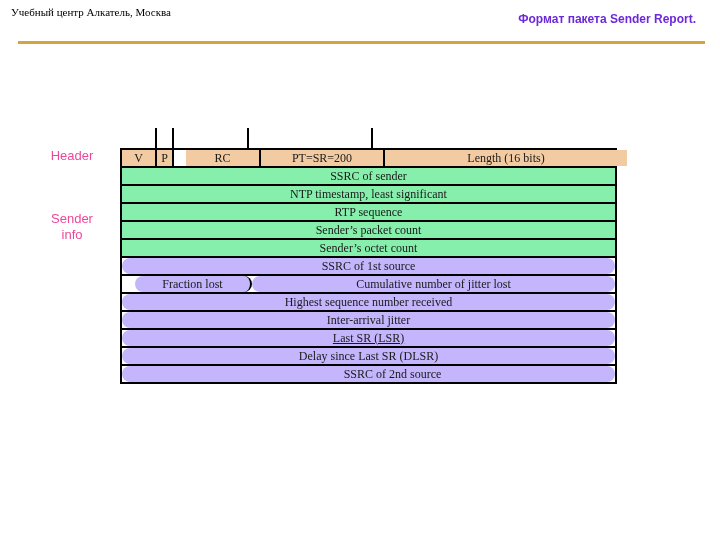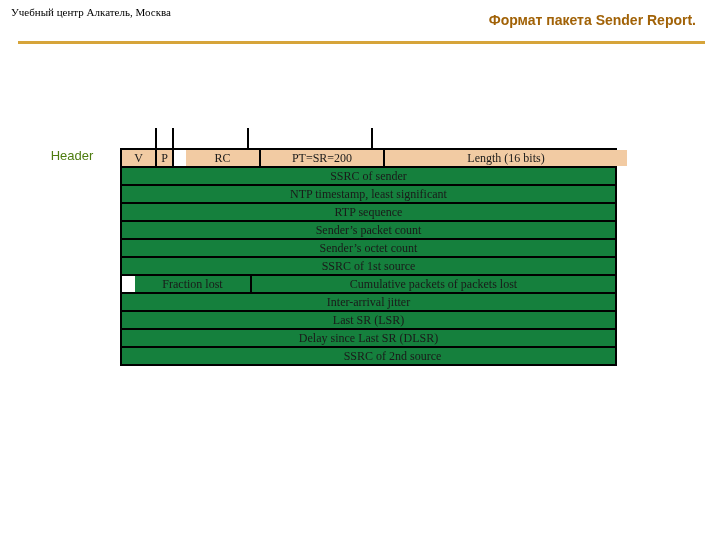--- a/index.html
+++ b/index.html
@@ -14,35 +14,35 @@
   
   #slide-header{position:absolute;left:0;top:0;width:720px;height:46px;}
   #org-line{
     position:absolute;left:11px;top:6px;
     font-family:"Liberation Serif", serif;
     font-size:11px;color:#000;white-space:nowrap;letter-spacing:0px;
   }
   #slide-title{
     position:absolute;right:24px;top:12px;
     font-family:"Liberation Sans", sans-serif;
-    font-size:14px;font-weight:bold;color:#a16207;white-space:nowrap;
+    font-size:12px;font-weight:bold;color:#6d28d9;white-space:nowrap;
   }
   #title-rule{
     position:absolute;left:18px;top:41px;width:687px;height:3px;
     background:#D6A43A;
   }
 
   
   #diagram{position:absolute;left:0;top:0;width:720px;height:540px;}
 
   
   .side-label{
     position:absolute;
     font-family:"Liberation Sans", sans-serif;
-    font-size:13px;color:#4d7c0f;
+    font-size:13px;color:#ec4899;
     text-align:center;width:96px;left:24px;
     line-height:16px;
     white-space:pre-line;
   }
   #label-header{top:148px;}
   #label-sender{top:211px;}
   #label-report{top:342px;}
 
   
   .tick{position:absolute;width:2px;background:#000;top:128px;height:20px;}
@@ -64,38 +64,40 @@
   }
   .pcell{
     box-sizing:border-box;
     display:flex;align-items:center;justify-content:center;
     font-family:"Liberation Serif", serif;
     font-size:12px;color:#1a1a1a;
     white-space:nowrap;
     overflow:hidden;
   }
   .c-peach{background:#F2CBA3;}
-  .c-blue{background:#15803d;}
-  .c-yellow{background:#15803d;}
+  .c-blue{background:#86efac;}
+  .c-yellow{background:#c4b5fd;border-radius:8px;}
   .c-white{background:#ffffff;}
   .vsep{border-right:2px solid #000;}
 </style>
 </head>
 <body>
 
 <div id="slide-header">
   <div id="org-line">Учебный центр Алкатель, Москва</div>
   <div id="slide-title">Формат пакета Sender Report.</div>
   <div id="title-rule" style="background: rgb(214, 164, 58);"></div>
 </div>
 
 <div id="diagram">
 
   <div class="side-label" id="label-header">Header</div>
 
+  <div class="side-label" id="label-sender">Sender
+info</div>
 
 
   <div id="tick-marks">
       <div class="tick" style="left: 155px;"></div>
       <div class="tick" style="left: 172px;"></div>
       <div class="tick" style="left: 247px;"></div>
       <div class="tick" style="left: 371px;"></div>
     </div>
 
   <div id="packet-table">
@@ -120,27 +122,30 @@
       </div>
       <div class="prow">
         <div class="pcell c-blue" style="width: 493px; flex: 0 0 493px;">Sender’s octet count</div>
       </div>
       <div class="prow">
         <div class="pcell c-yellow" style="width: 493px; flex: 0 0 493px;">SSRC of 1st source</div>
       </div>
       <div class="prow">
         <div class="pcell c-white" style="width: 13px; flex: 0 0 13px;"></div>
         <div class="pcell c-yellow vsep" style="width: 117px; flex: 0 0 117px;">Fraction lost</div>
-        <div class="pcell c-yellow" style="width: 363px; flex: 0 0 363px;">Cumulative packets of packets lost</div>
+        <div class="pcell c-yellow" style="width: 363px; flex: 0 0 363px;">Cumulative number of jitter lost</div>
+      </div>
+      <div class="prow">
+        <div class="pcell c-yellow" style="width: 493px; flex: 0 0 493px;">Highest sequence number received</div>
       </div>
       <div class="prow">
         <div class="pcell c-yellow" style="width: 493px; flex: 0 0 493px;">Inter-arrival jitter</div>
       </div>
       <div class="prow">
-        <div class="pcell c-yellow" style="width: 493px; flex: 0 0 493px;">Last SR (LSR)</div>
+        <div class="pcell c-yellow" style="width: 493px; flex: 0 0 493px; text-decoration: underline;">Last SR (LSR)</div>
       </div>
       <div class="prow">
         <div class="pcell c-yellow" style="width: 493px; flex: 0 0 493px;">Delay since Last SR (DLSR)</div>
       </div>
       <div class="prow">
         <div class="pcell c-yellow" style="width: 493px; flex: 0 0 493px; padding-left: 48px;">SSRC of 2nd source</div>
       </div>
     </div>
 
 </div>

